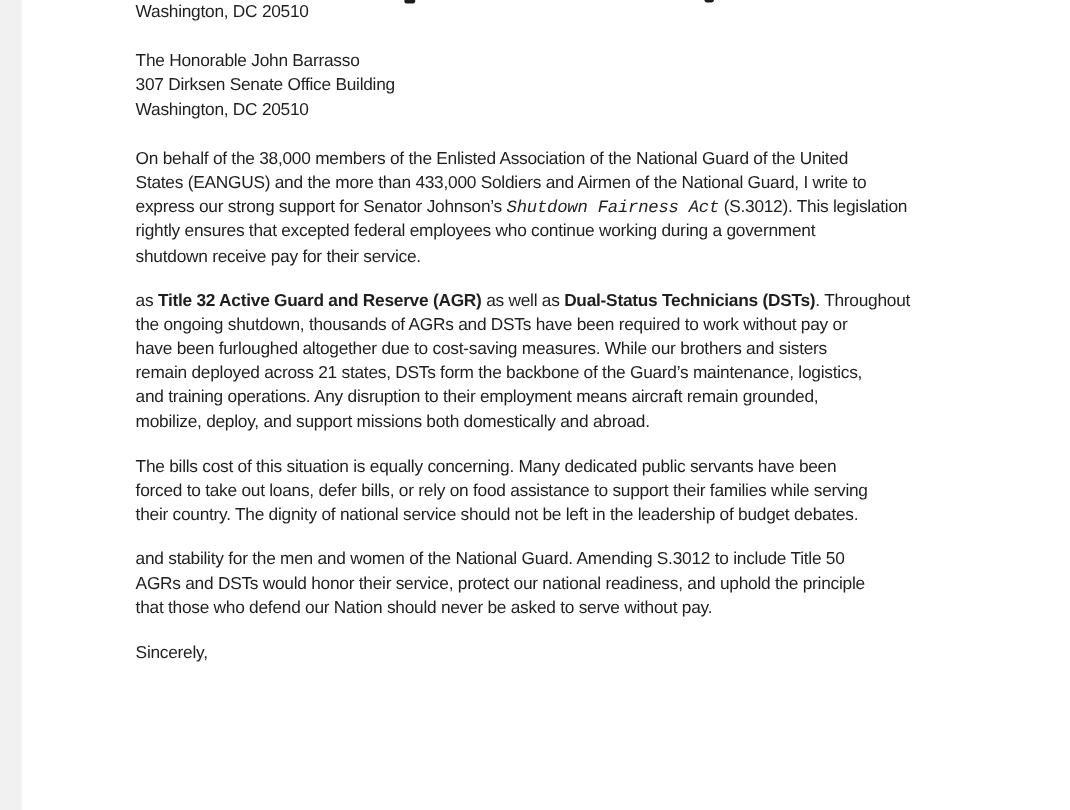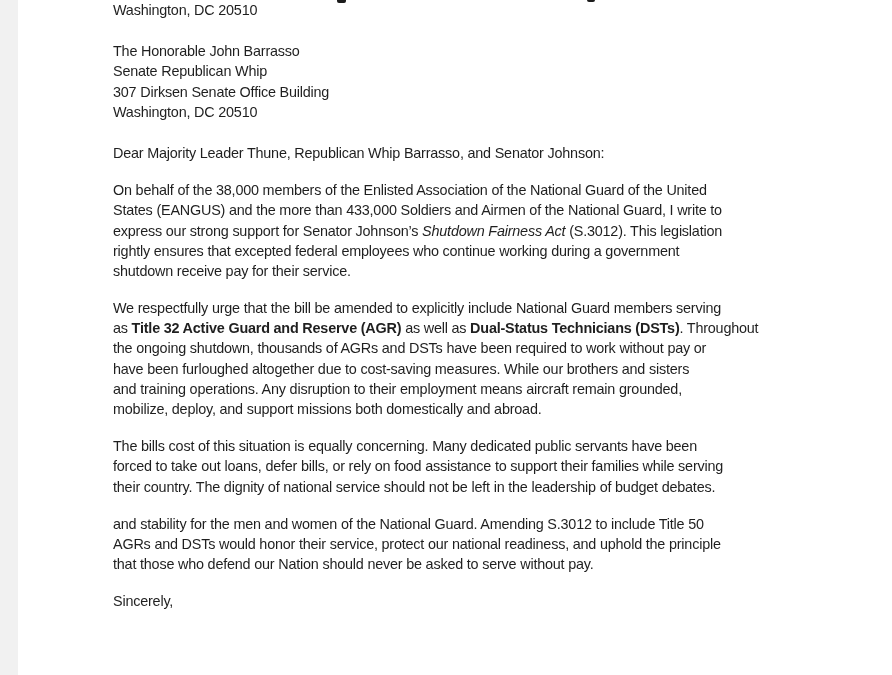--- a/index.html
+++ b/index.html
@@ -16,58 +16,54 @@
     position: absolute; left: 113px; top: 0; width: 700px;
     color: #1f1f1f;
     font-size: 14.4px;
     letter-spacing: -0.2px;
   }
   .block { margin: 0 0 17px 0; }
   .block[data-name="recipient-address-clipped"],
   .block[data-name="recipient-address-barrasso"] { margin-bottom: 21px; }
   .line { height: 20.2px; line-height: 20.2px; white-space: nowrap; }
   .seg-b { font-weight: bold; margin-top: 12px; }
-  .seg-i { font-style: italic; }
+  .seg-i { font-style: italic; font-family: Liberation Mono, monospace; }
   .frag { position: absolute; background: #1c1c1c; }
   .frag-1 { left: 224px; top: 0; width: 9px; height: 3px; border-radius: 0 0 2px 2px; }
   .frag-2 { left: 474px; top: 0; width: 8px; height: 2px; border-radius: 0 0 2px 2px; }
 </style>
 </head>
 <body>
 
 <div class="page" data-name="document-page">
   <div class="gutter" data-name="left-gutter"></div>
   <div class="content" data-name="letter-content">
     <div class="frag frag-1" data-name="clipped-text-fragment"></div>
     <div class="frag frag-2" data-name="clipped-text-fragment"></div>
     <div id="letter-body" data-name="letter-body">
         <div class="block" data-name="recipient-address-clipped">
           <div class="line" data-name="text-line"><span data-name="text-segment">Washington, DC 20510</span></div>
         </div>
         <div class="block" data-name="recipient-address-barrasso">
           <div class="line" data-name="text-line"><span data-name="text-segment">The Honorable John Barrasso</span></div>
-          <div class="line" data-name="text-line"><span data-name="text-segment">Senate Republican Whip</span></div>
           <div class="line" data-name="text-line"><span data-name="text-segment">307 Dirksen Senate Office Building</span></div>
           <div class="line" data-name="text-line"><span data-name="text-segment">Washington, DC 20510</span></div>
-        </div>
-        <div class="block" data-name="salutation">
-          <div class="line" data-name="text-line"><span data-name="text-segment">Dear Majority Leader Thune, Republican Whip Barrasso, and Senator Johnson:</span></div>
         </div>
         <div class="block" data-name="paragraph-support">
           <div class="line" data-name="text-line"><span data-name="text-segment">On behalf of the 38,000 members of the Enlisted Association of the National Guard of the United</span></div>
           <div class="line" data-name="text-line"><span data-name="text-segment">States (EANGUS) and the more than 433,000 Soldiers and Airmen of the National Guard, I write to</span></div>
           <div class="line" data-name="text-line"><span data-name="text-segment">express our strong support for Senator Johnson’s </span><span class="seg-i" data-name="text-segment">Shutdown Fairness Act</span><span data-name="text-segment"> (S.3012). This legislation</span></div>
           <div class="line" data-name="text-line"><span data-name="text-segment">rightly ensures that excepted federal employees who continue working during a government</span></div>
           <div class="line" data-name="text-line"><span data-name="text-segment">shutdown receive pay for their service.</span></div>
         </div>
         <div class="block" data-name="paragraph-amendment">
-          <div class="line" data-name="text-line"><span data-name="text-segment">We respectfully urge that the bill be amended to explicitly include National Guard members serving</span></div>
           <div class="line" data-name="text-line"><span data-name="text-segment">as </span><span class="seg-b" data-name="text-segment">Title 32 Active Guard and Reserve (AGR)</span><span data-name="text-segment"> as well as </span><span class="seg-b" data-name="text-segment">Dual-Status Technicians (DSTs)</span><span data-name="text-segment">. Throughout</span></div>
           <div class="line" data-name="text-line"><span data-name="text-segment">the ongoing shutdown, thousands of AGRs and DSTs have been required to work without pay or</span></div>
           <div class="line" data-name="text-line"><span data-name="text-segment">have been furloughed altogether due to cost-saving measures. While our brothers and sisters</span></div>
+          <div class="line" data-name="text-line"><span data-name="text-segment">remain deployed across 21 states, DSTs form the backbone of the Guard’s maintenance, logistics,</span></div>
           <div class="line" data-name="text-line"><span data-name="text-segment">and training operations. Any disruption to their employment means aircraft remain grounded,</span></div>
           <div class="line" data-name="text-line"><span data-name="text-segment">mobilize, deploy, and support missions both domestically and abroad.</span></div>
         </div>
         <div class="block" data-name="paragraph-human-cost">
           <div class="line" data-name="text-line"><span data-name="text-segment">The bills cost of this situation is equally concerning. Many dedicated public servants have been</span></div>
           <div class="line" data-name="text-line"><span data-name="text-segment">forced to take out loans, defer bills, or rely on food assistance to support their families while serving</span></div>
           <div class="line" data-name="text-line"><span data-name="text-segment">their country. The dignity of national service should not be left in the leadership of budget debates.</span></div>
         </div>
         <div class="block" data-name="paragraph-appreciation">
           <div class="line" data-name="text-line"><span data-name="text-segment">and stability for the men and women of the National Guard. Amending S.3012 to include Title 50</span></div>

